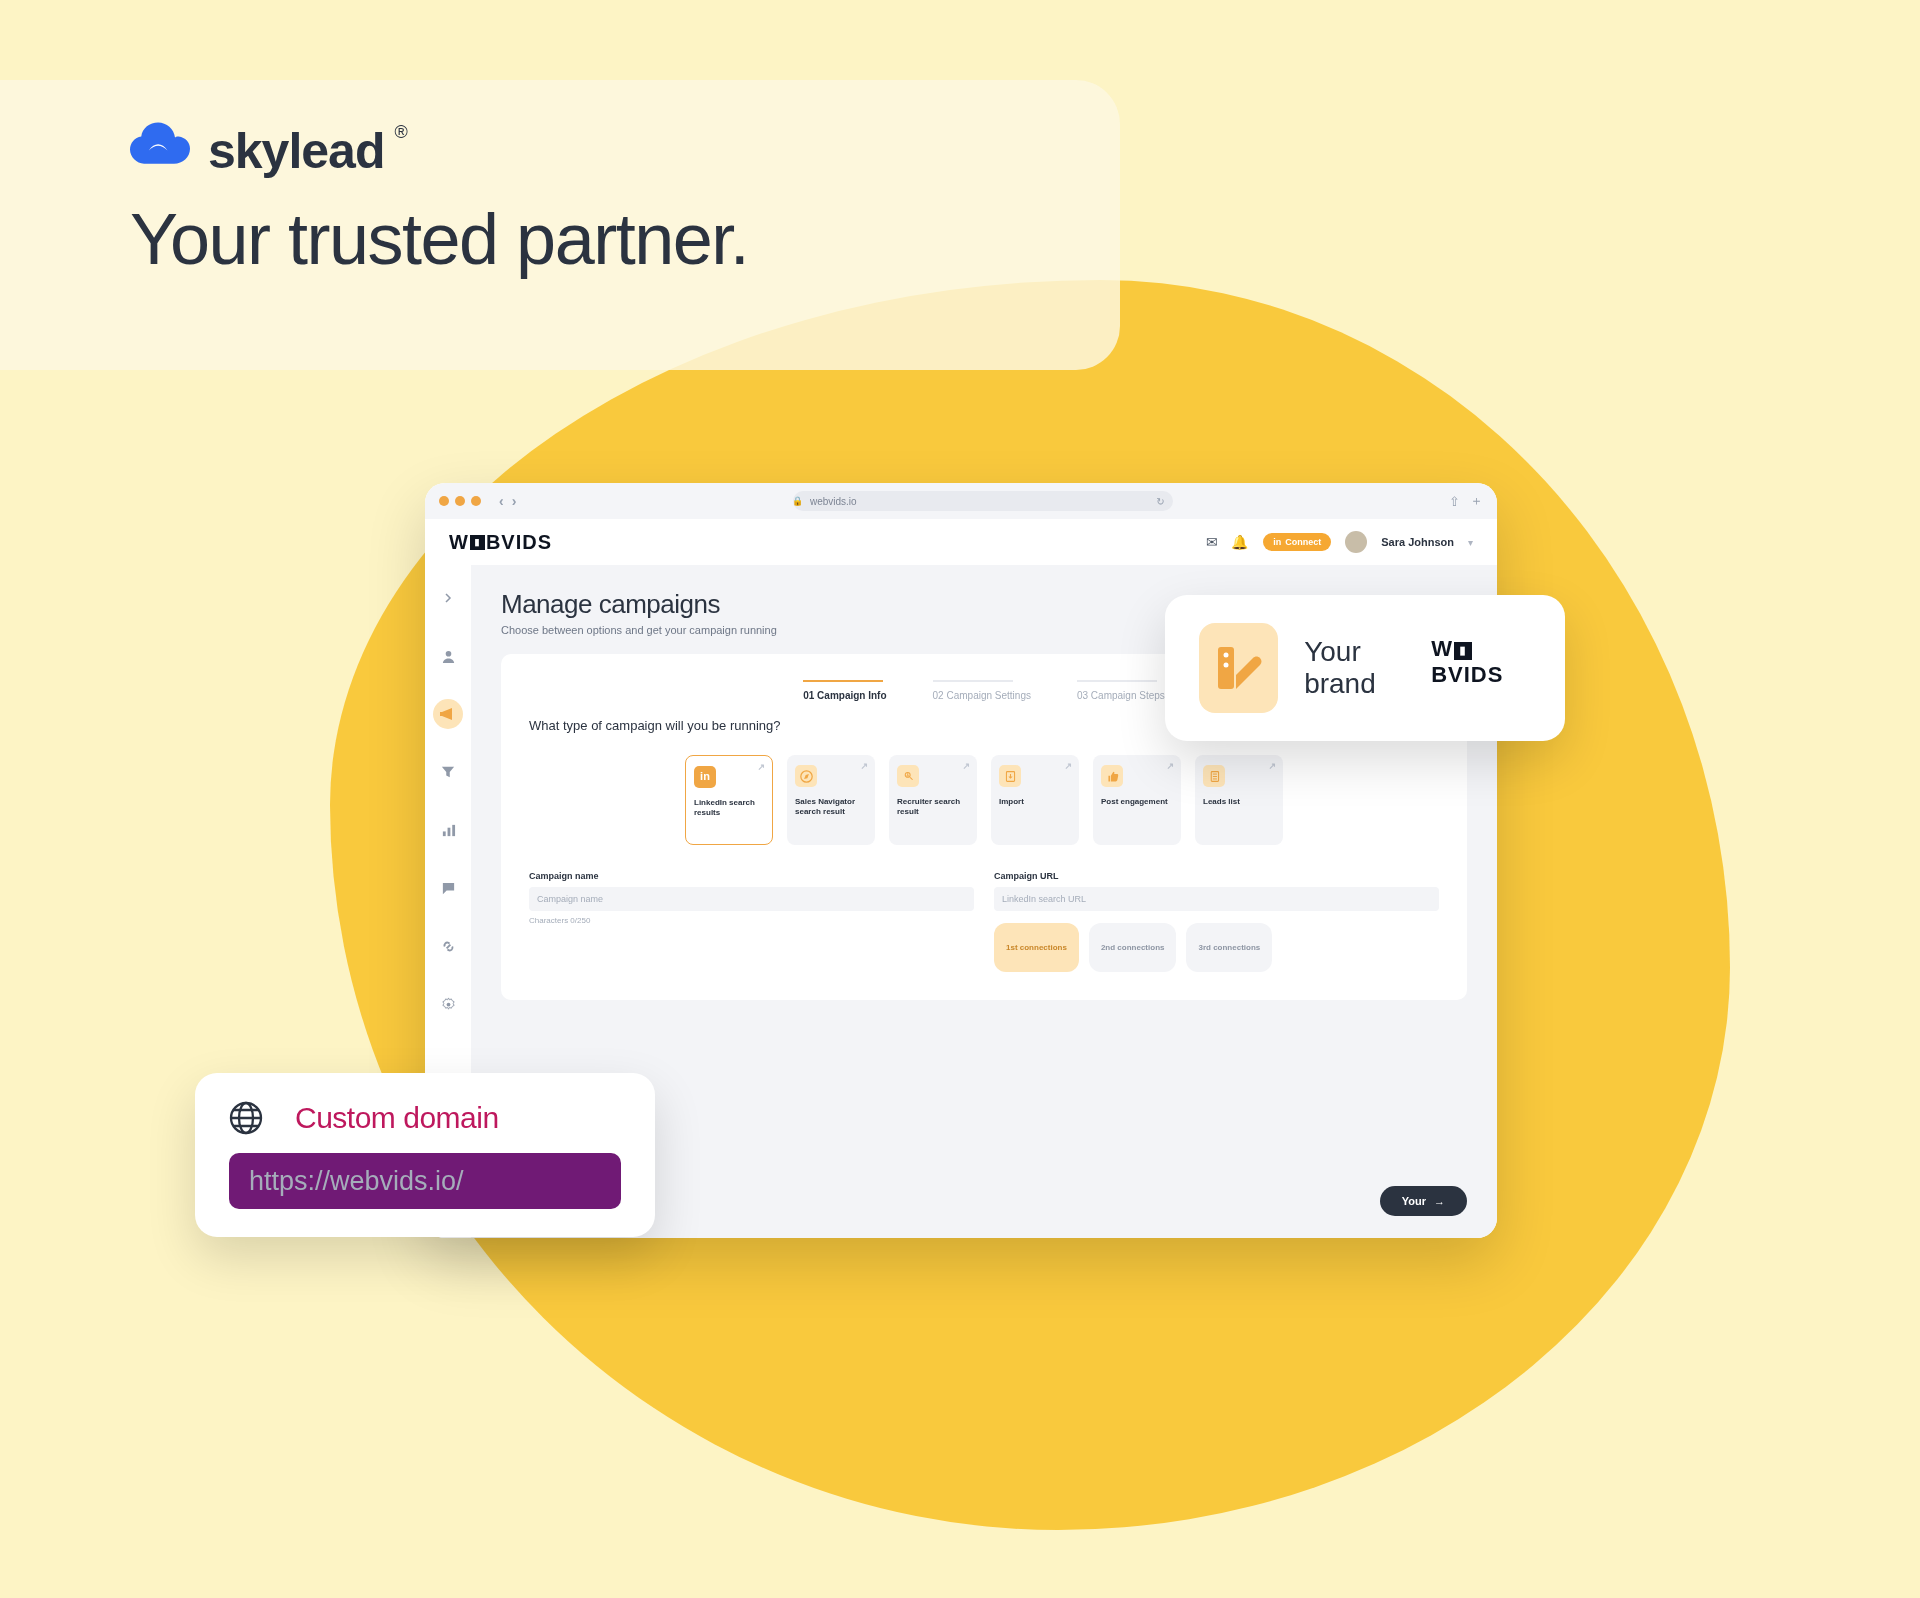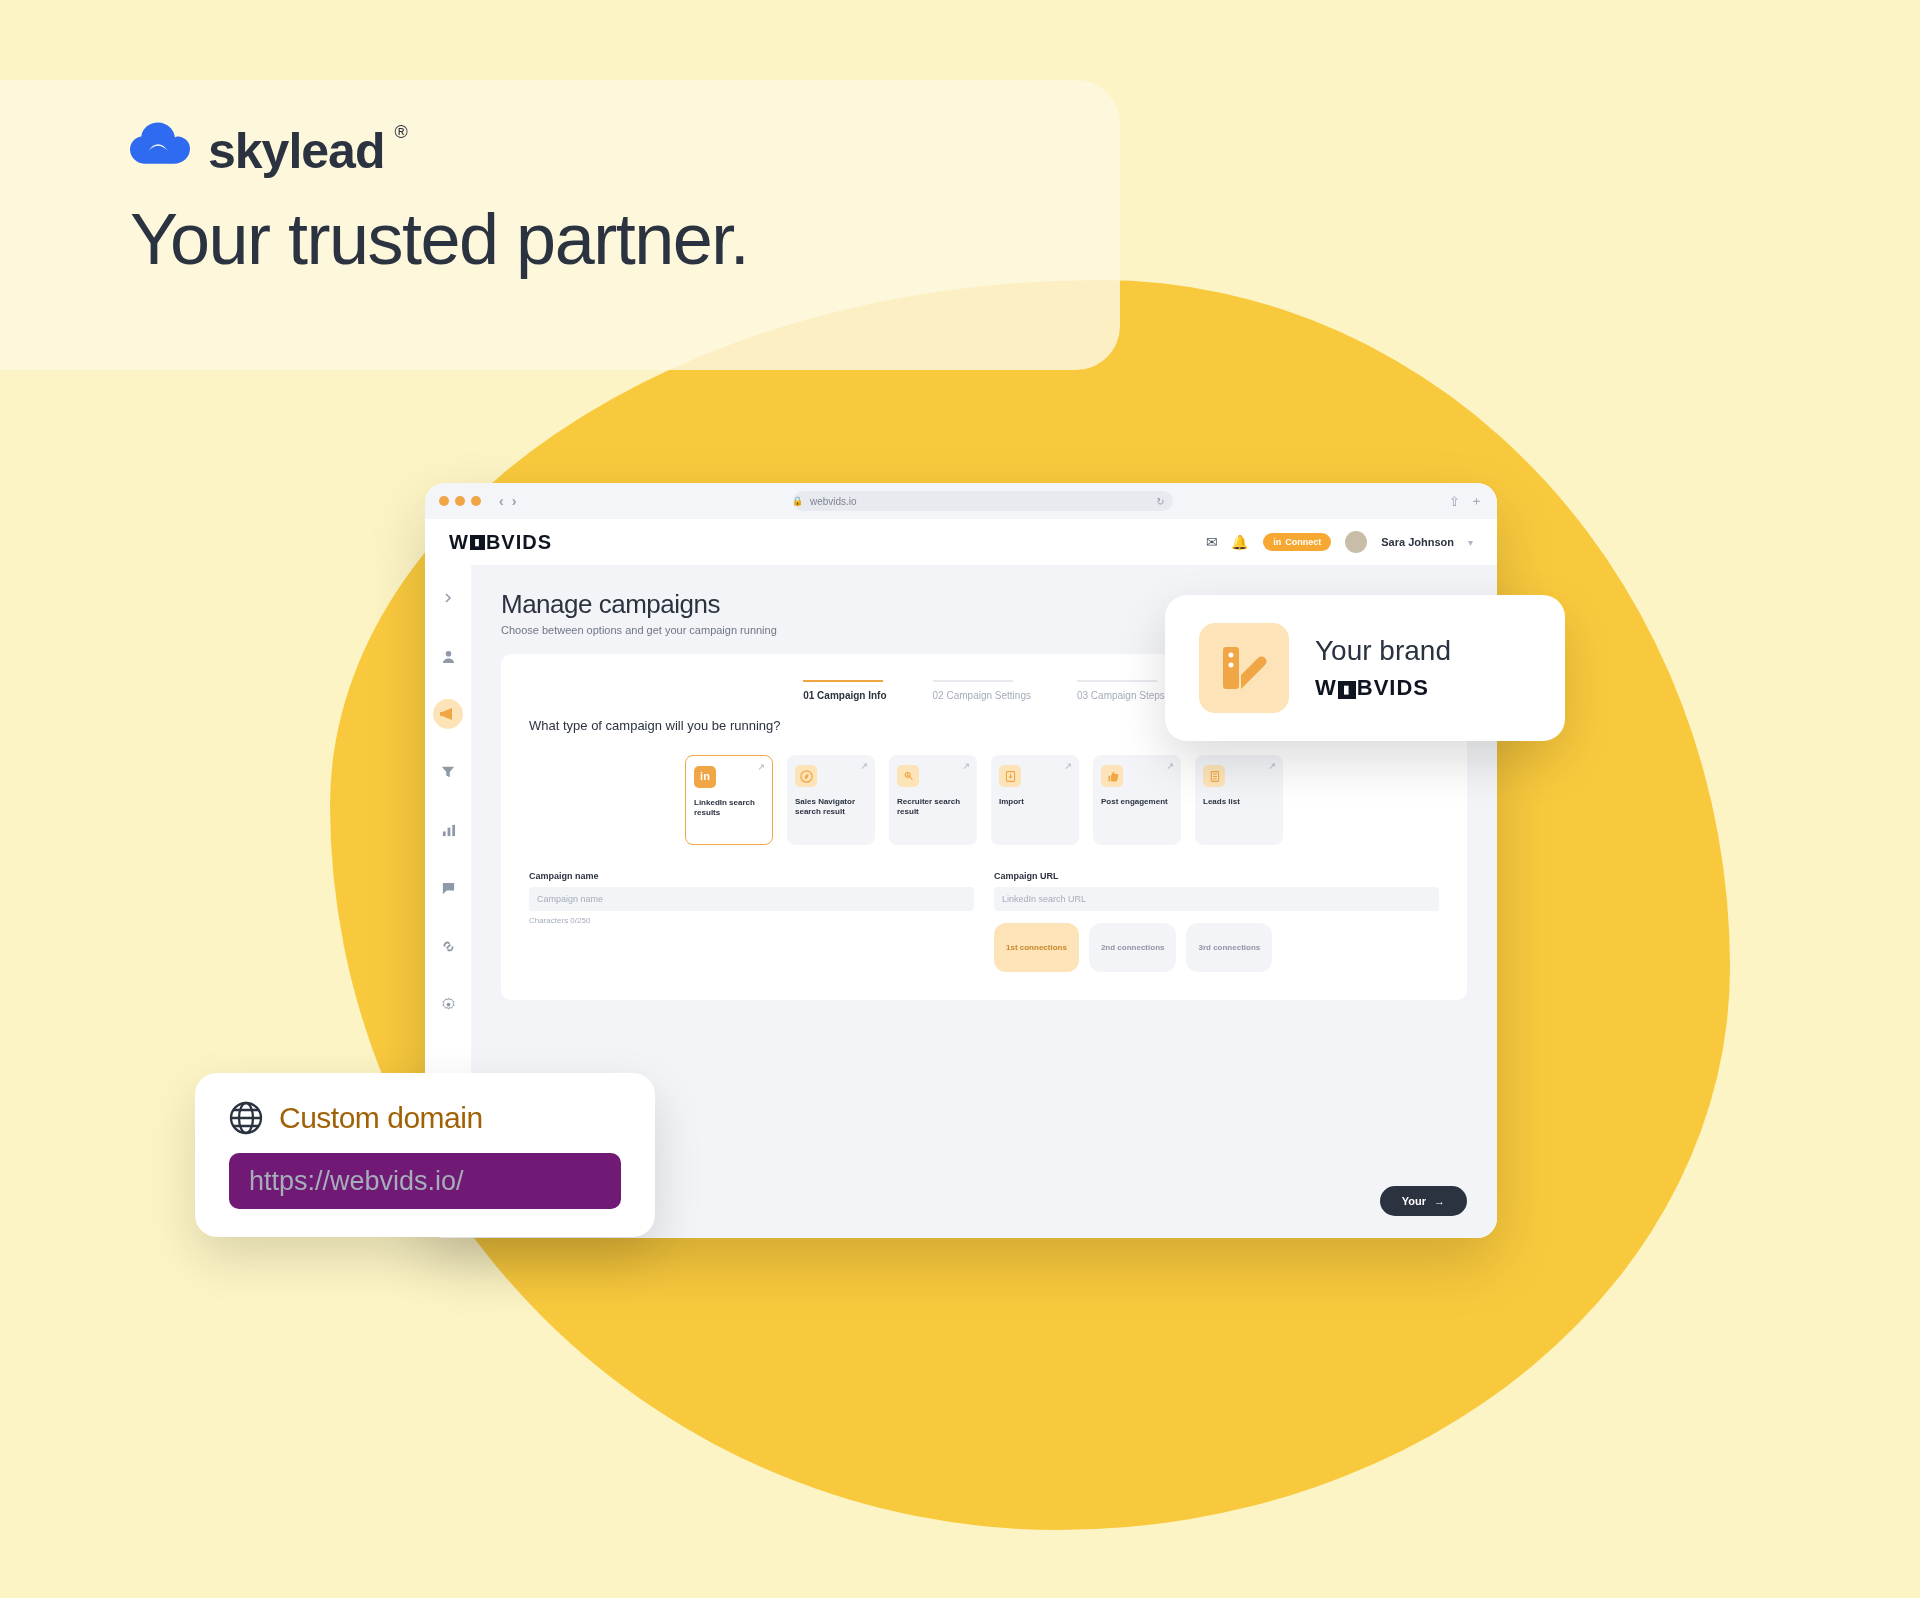--- a/index.html
+++ b/index.html
@@ -71,27 +71,27 @@
 .pills{display:flex;gap:10px;margin-top:12px}
 .pill{font-size:8px;padding:20px 12px;border-radius:12px;font-weight:600}
 .pill.on{background:#fde4b8;color:#c9872a}
 .pill.off{background:#f3f4f7;color:#8e96a4}
 
 .next-btn{position:absolute;right:30px;bottom:22px;background:#2b3340;color:#fff;font-size:11px;font-weight:600;padding:9px 22px;border-radius:18px;display:flex;align-items:center;gap:8px}
 
 
 .callout{position:absolute;background:#fff;border-radius:22px;box-shadow:0 20px 50px rgba(0,0,0,.14);padding:28px 34px}
 .callout.cd{left:195px;top:1073px;width:460px}
-.cd-head{display:flex;align-items:center;gap:16px;font-size:30px;color:#a16207;letter-spacing:-.5px}
+.cd-head{display:flex;align-items:center;gap:32px;font-size:30px;color:#be185d;letter-spacing:-.5px}
 .cd-head .globe{width:34px;height:34px}
 .cd-field{margin-top:18px;height:56px;background:#701a75;border-radius:10px;display:flex;align-items:center;padding:0 20px;color:#a5adba;font-size:27px}
 
 .callout.yb{left:1165px;top:595px;width:400px;display:flex;align-items:center;gap:26px}
 .yb .swatch{width:90px;height:90px;background:#fde4b8;border-radius:16px;display:flex;align-items:center;justify-content:center}
-.yb .yt{display:flex;flex-direction:column;gap:8px}
+.yb .yt{display:flex;flex-direction:row;gap:8px}
 .yb .yt .lab{font-size:28px;color:#2b3340}
 .yb .yt .bw{font-size:22px;font-weight:900;letter-spacing:1px;color:#0e1420}
 
 </style>
 </head>
 <body>
 
 <div class="canvas">
   <div class="blob"></div>
 

